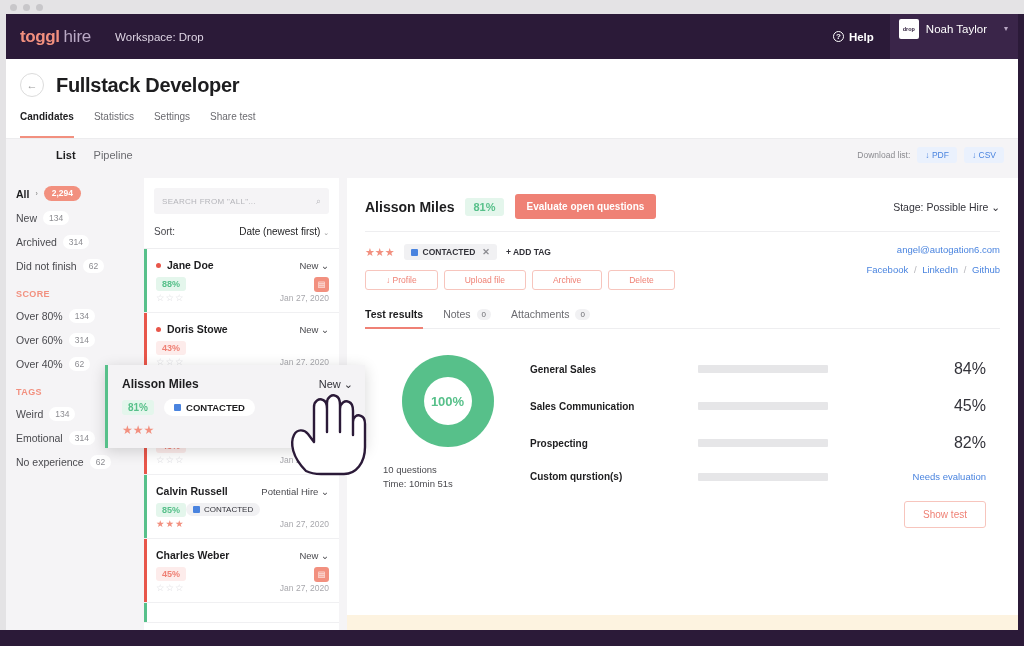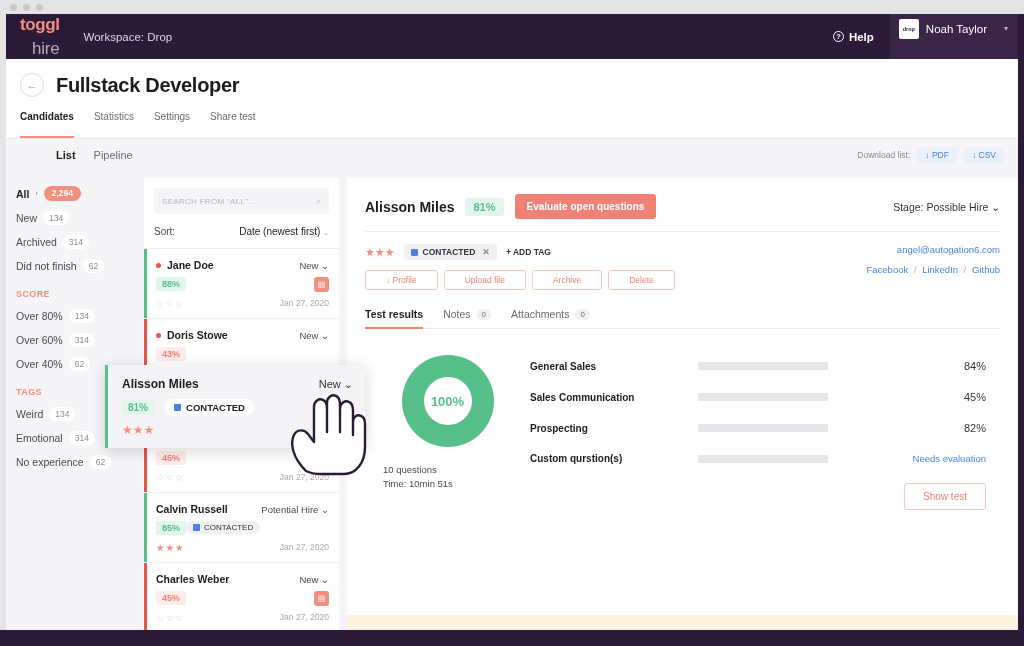--- a/index.html
+++ b/index.html
@@ -27,21 +27,21 @@
   }
   .edge-bottom {
     position: absolute; left: 0; bottom: 0; width: 1024px; height: 16px; background: #2b1a38;
   }
 
   
   .topnav {
     position: relative; height: 45px; background: #2b1a38; color: #fff;
     display: flex; align-items: center; padding: 0 0 0 14px;
   }
-  .logo { display: flex; align-items: flex-end; gap: 4px; flex-direction: column; }
+  .logo { display: flex; align-items: flex-start; gap: 4px; }
   .logo-toggl { font-size: 17px; font-weight: 700; color: #f2907f; letter-spacing: -0.4px; }
   .logo-hire { font-size: 17px; font-weight: 400; color: #b9a8c4; letter-spacing: -0.2px; }
   .workspace { margin-left: 24px; font-size: 11.5px; color: #ded5e4; font-weight: 400; }
   .topnav-right { margin-left: auto; display: flex; align-items: center; height: 100%; }
   .help { display: flex; align-items: center; gap: 5px; font-size: 11.5px; font-weight: 700; color: #fff; padding-right: 16px; }
   .help-circle {
     width: 11px; height: 11px; border-radius: 50%; border: 1.2px solid #fff;
     font-size: 8px; line-height: 9px; text-align: center; font-weight: 700;
   }
   .user-box {
@@ -144,21 +144,21 @@
   .score {
     font-size: 9px; font-weight: 700; border-radius: 3px; padding: 2px 6px;
   }
   .score.hi { background: #e4f6ec; color: #57c08a; }
   .score.lo { background: #fdeceb; color: #ef8175; }
   .tagchip {
     display: flex; align-items: center; gap: 4px; background: #f1f1f3;
     border-radius: 9px; padding: 2px 7px; font-size: 8px; color: #33333a; font-weight: 400;
   }
   .tagsq { width: 7px; height: 7px; background: #4a84df; border-radius: 1px; }
-  .c-row3 { display: flex; margin-top: 6px; }
+  .c-row3 { display: flex; align-items: center; }
   .stars { display: flex; gap: 2px; font-size: 9.5px; letter-spacing: 1px; }
   .stars.on { color: #f2907f; }
   .stars.off { color: #dcdce0; }
   .c-date { margin-left: auto; font-size: 8.5px; color: #a8a8ad; }
   .doc-badge {
     margin-left: auto; width: 15px; height: 15px; border-radius: 3px; background: #f2907f;
     display: flex; align-items: center; justify-content: center; font-size: 8px; color: #fff;
   }
 
   
@@ -236,21 +236,21 @@
   .donut-val { font-size: 13px; font-weight: 700; color: #57c08a; }
   .qmeta { margin-top: 16px; font-size: 9.5px; color: #4a4a4f; line-height: 1.5; align-self: flex-start; padding-left: 18px; }
 
   .bars { flex: 1; padding: 5px 0 0 0; }
   .bar-row { display: flex; align-items: center; margin-bottom: 19px; }
   .bar-label { width: 168px; font-size: 10px; font-weight: 700; color: #1d1d1f; }
   .bar-track { width: 130px; height: 8px; background: #e6e6e8; border-radius: 1px; overflow: hidden; }
   .bar-fill { height: 100%; border-radius: 1px; }
   .bar-fill.g { background: #57c08a; }
   .bar-fill.r { background: #dd4d21; }
-  .bar-val { margin-left: auto; font-size: 11px; color: #33333a; padding-right: 14px; }
+  .bar-val { margin-left: auto; font-size: 16px; color: #33333a; padding-right: 14px; }
   .bar-val.link { color: #4a84df; font-size: 9.5px; }
 
   .show-test-row { display: flex; justify-content: flex-end; padding: 0 14px 0 0; margin-top: 12px; }
   .show-test {
     border: 1px solid #f7c5bd; color: #ef8175; background: #fff;
     font-size: 10px; padding: 7px 18px; border-radius: 3px;
     font-family: "Liberation Sans", sans-serif;
   }
 
   .q-banner {

